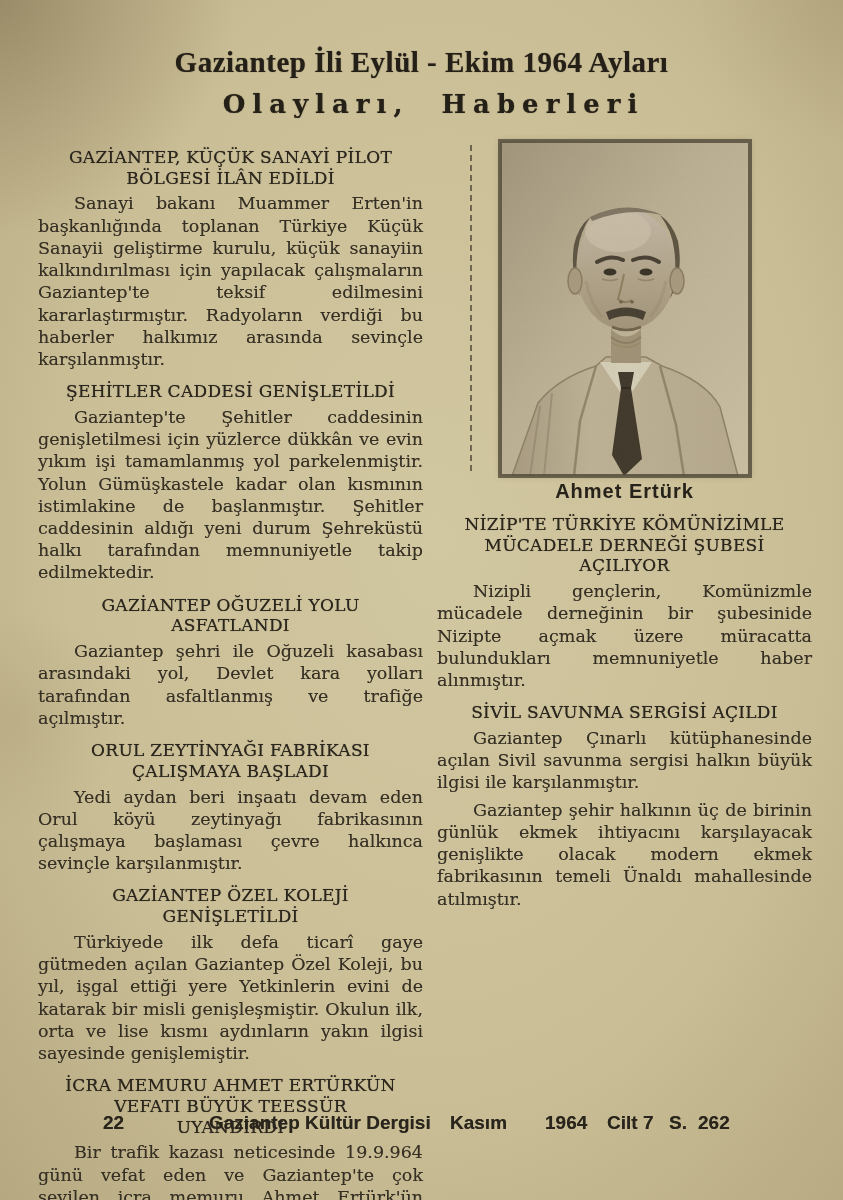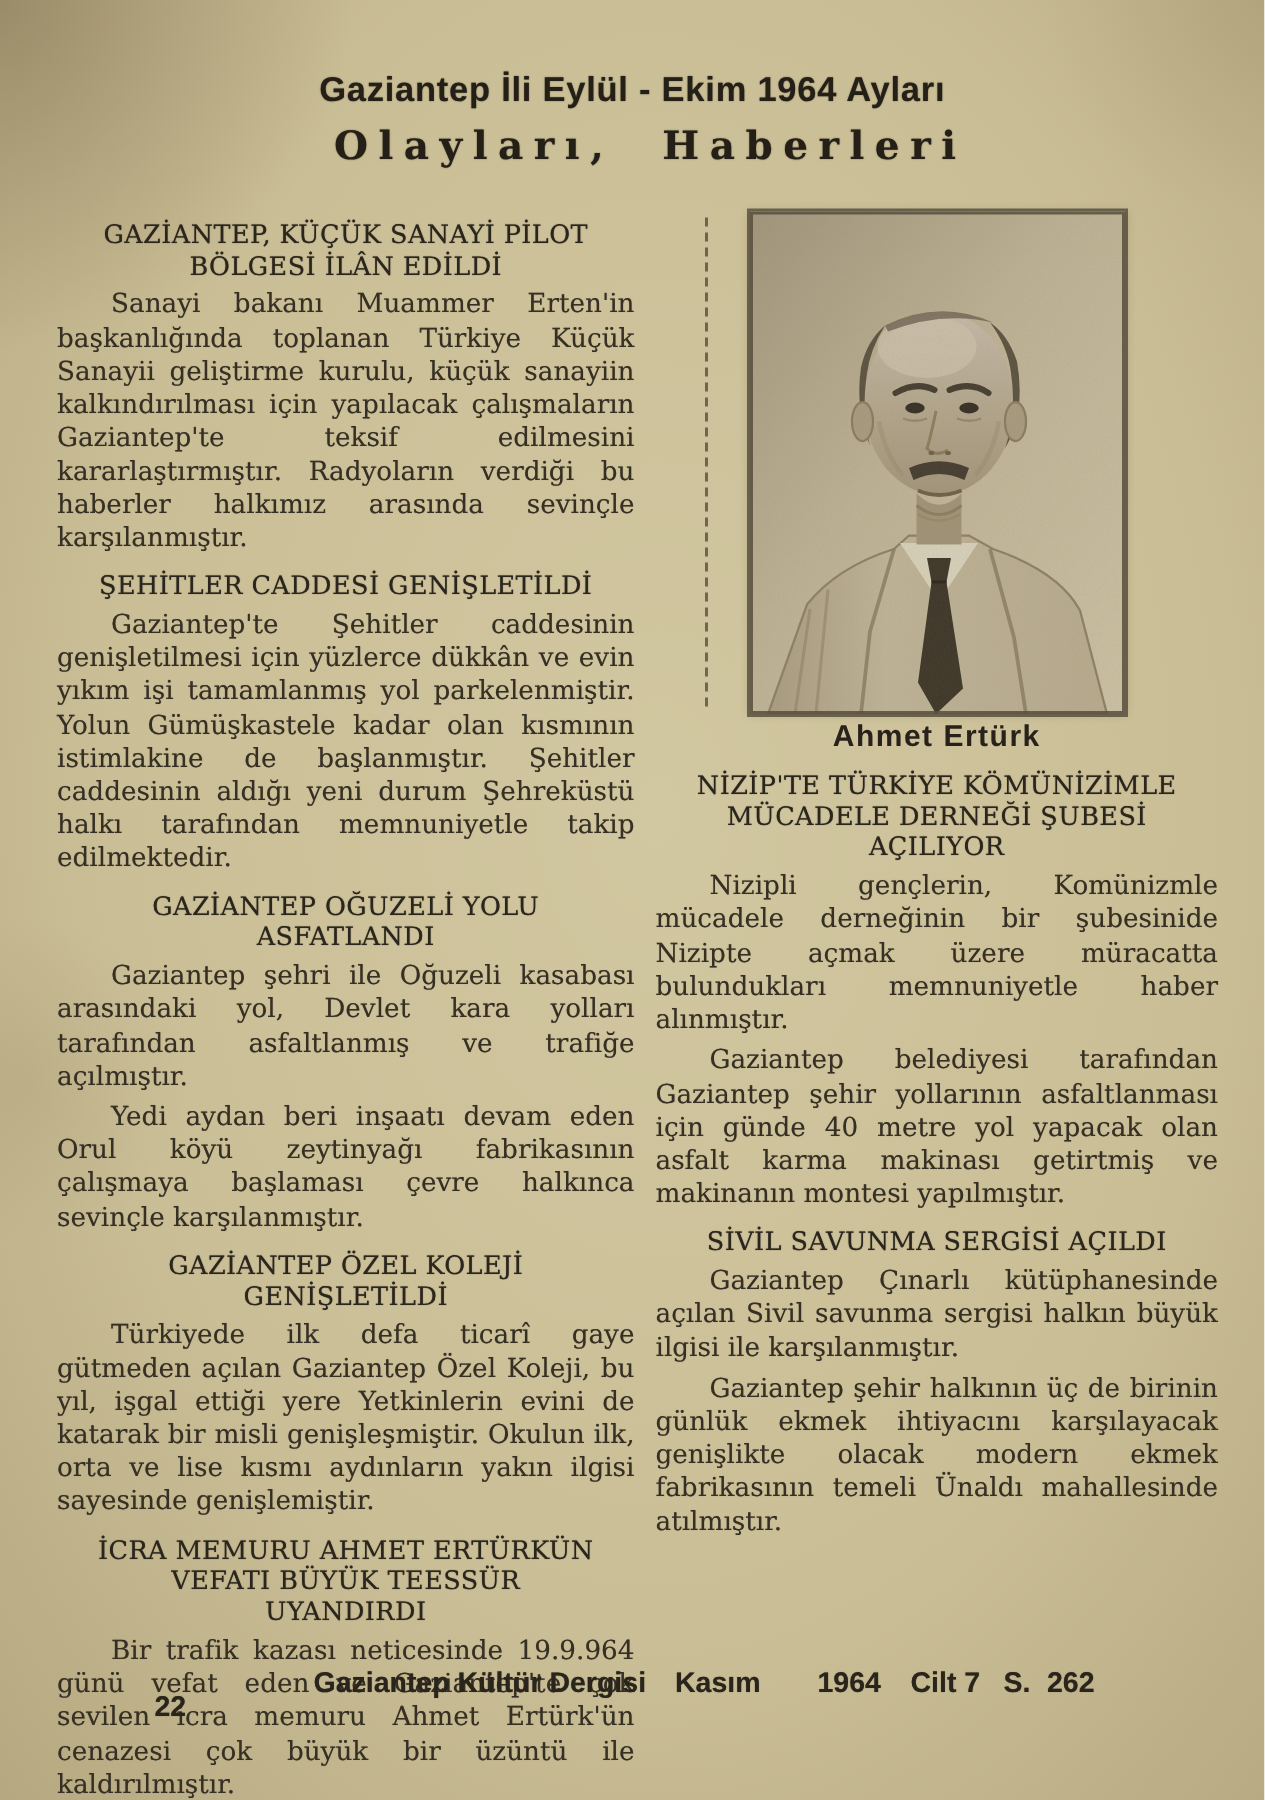--- a/index.html
+++ b/index.html
@@ -12,21 +12,21 @@
   .page{
     position:relative;width:843px;height:1200px;overflow:hidden;
     background:
       radial-gradient(circle at 0% 0%, rgba(80,62,36,0.30), rgba(80,62,36,0) 16%),
       radial-gradient(circle at 2% 60%, rgba(80,62,36,0.08), rgba(80,62,36,0) 10%),
       radial-gradient(circle at 100% 0%, rgba(80,62,36,0.10), rgba(80,62,36,0) 10%),
       radial-gradient(ellipse at 52% 45%, #d1c7a0 0%, #cabe96 60%, #b6a981 100%);
   }
   .masthead{position:absolute;top:46px;left:0;right:0;text-align:center;color:#241f17;}
   .title-line1{
-    font-family:Liberation Sans, sans-serif;font-weight:bold;font-size:23px;
+    font-family:Liberation Serif, serif;font-weight:bold;font-size:29px;
     letter-spacing:0.5px;text-shadow:0 0 1px rgba(30,24,14,0.55);
   }
   .title-line2{
     font-family:"DejaVu Serif", serif;font-weight:bold;font-size:26px;
     letter-spacing:7px;word-spacing:16px;margin-top:10px;
     text-shadow:0 0 1px rgba(30,24,14,0.55);
     padding-left:24px;
   }
   .columns{position:absolute;top:136px;left:38px;width:774px;display:flex;gap:14px;}
   .col{width:385px;}
@@ -54,21 +54,21 @@
     box-shadow:0 0 6px rgba(76,68,52,0.35);
   }
   .photo-caption{
     font-family:"Liberation Sans", sans-serif;font-weight:bold;
     font-size:20px;text-align:center;color:#27221a;
     letter-spacing:1px;
   }
   .footer{position:absolute;top:1112px;left:0;width:843px;height:30px;
     font-family:"Liberation Sans", sans-serif;font-weight:bold;font-size:19px;color:#2a251c;}
   .footer span{position:absolute;white-space:nowrap;text-shadow:0 0 0.6px rgba(42,37,28,0.6);}
-  .f-page{left:103px;margin-top:16px;}
+  .f-page{left:103px;}
   .f-journal{left:209px;}
   .f-month{left:450px;}
   .f-year{left:545px;}
   .f-volume{left:607px;}
   .f-slabel{left:669px;}
   .f-snum{left:698px;}
 </style>
 </head>
 <body>
 
@@ -88,20 +88,21 @@
       </div>
       <div>
         <div class="article-heading">ŞEHİTLER CADDESİ GENİŞLETİLDİ</div>
         <p class="article-body">Gaziantep'te Şehitler caddesinin genişletilmesi için yüzlerce dükkân ve evin yıkım işi tamamlanmış yol parkelenmiştir. Yolun Gümüşkastele kadar olan kısmının istimlakine de başlanmıştır. Şehitler caddesinin aldığı yeni durum Şehreküstü halkı tarafından memnuniyetle takip edilmektedir.</p>
       </div>
       <div>
         <div class="article-heading w280">GAZİANTEP OĞUZELİ YOLU ASFATLANDI</div>
         <p class="article-body">Gaziantep şehri ile Oğuzeli kasabası arasındaki yol, Devlet kara yolları tarafından asfaltlanmış ve trafiğe açılmıştır.</p>
       </div>
       <div>
+        <div class="article-heading w300">ORUL ZEYTİNYAĞI FABRİKASI ÇALIŞMAYA BAŞLADI</div>
         <p class="article-body">Yedi aydan beri inşaatı devam eden Orul köyü zeytinyağı fabrikasının çalışmaya başlaması çevre halkınca sevinçle karşılanmıştır.</p>
       </div>
       <div>
         <div class="article-heading w260">GAZİANTEP ÖZEL KOLEJİ GENİŞLETİLDİ</div>
         <p class="article-body">Türkiyede ilk defa ticarî gaye gütmeden açılan Gaziantep Özel Koleji, bu yıl, işgal ettiği yere Yetkinlerin evini de katarak bir misli genişleşmiştir. Okulun ilk, orta ve lise kısmı aydınların yakın ilgisi sayesinde genişlemiştir.</p>
       </div>
       <div>
         <div class="article-heading w345">İCRA MEMURU AHMET ERTÜRKÜN VEFATI BÜYÜK TEESSÜR UYANDIRDI</div>
         <p class="article-body">Bir trafik kazası neticesinde 19.9.964 günü vefat eden ve Gaziantep'te çok sevilen icra memuru Ahmet Ertürk'ün cenazesi çok büyük bir üzüntü ile kaldırılmıştır.</p>
       </div>
@@ -181,21 +182,20 @@
           <rect x="1" y="1" width="248" height="333" fill="none" stroke="#564e3c" stroke-width="2" opacity="0.85"></rect>
         </svg>
         <div class="photo-caption">Ahmet Ertürk</div>
       </div>
 
       <div>
         <div class="article-heading w330">NİZİP'TE TÜRKİYE KÖMÜNİZİMLE MÜCADELE DERNEĞİ ŞUBESİ AÇILIYOR</div>
         <p class="article-body">Nizipli gençlerin, Komünizmle mücadele derneğinin bir şubesinide Nizipte açmak üzere müracatta bulundukları memnuniyetle haber alınmıştır.</p>
       </div>
       <div>
-        <p class="article-body">Gaziantep belediyesi tarafından Gaziantep şehir yollarının asfaltlanması için günde 40 metre yol yapacak olan asfalt karma makinası getirtmiş ve makinanın montesi yapılmıştır.</p>
       </div>
       <div>
         <div class="article-heading">SİVİL SAVUNMA SERGİSİ AÇILDI</div>
         <p class="article-body">Gaziantep Çınarlı kütüphanesinde açılan Sivil savunma sergisi halkın büyük ilgisi ile karşılanmıştır.</p>
       </div>
       <div>
         <p class="article-body">Gaziantep şehir halkının üç de birinin günlük ekmek ihtiyacını karşılayacak genişlikte olacak modern ekmek fabrikasının temeli Ünaldı mahallesinde atılmıştır.</p>
       </div>
     </div>
   </div>

